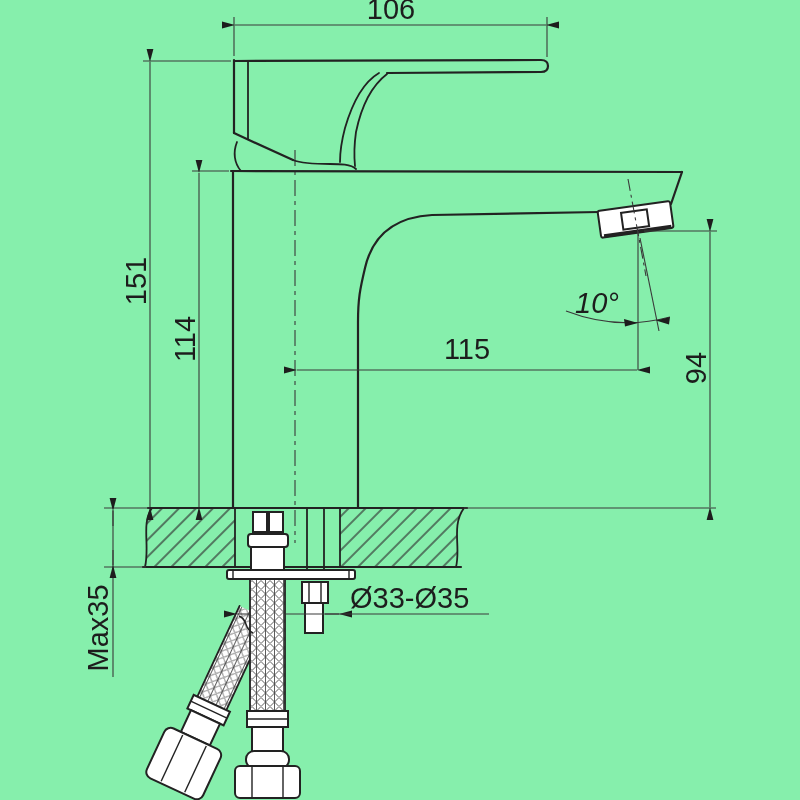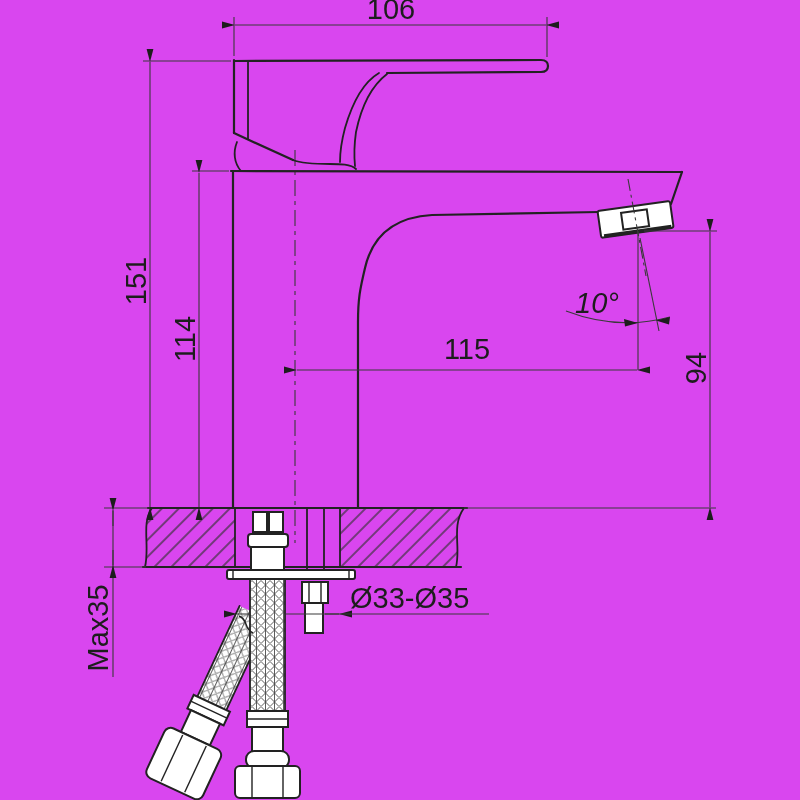--- a/index.html
+++ b/index.html
@@ -1,16 +1,16 @@
 <!DOCTYPE html>
 <html><head>
 <meta charset="utf-8">
 <style>
   html,body{margin:0;padding:0;background:#fff;}
-  .stage{width:800px;height:800px;position:relative;background:#d946ef;overflow:hidden;}
+  .stage{width:800px;height:800px;position:relative;background:#86efac;overflow:hidden;}
   svg{display:block;}
   text.dim{font-family:"Liberation Sans",sans-serif;font-size:29px;fill:#1d1d1d;}
   text.dim.it{font-style:italic;}
   .thick{stroke:#222;stroke-width:2.2;fill:none;stroke-linecap:round;}
   .med{stroke:#222;stroke-width:1.8;fill:none;stroke-linecap:round;}
   .thin{stroke:#3a3a3a;stroke-width:1.1;fill:none;}
   .part{stroke:#222;stroke-width:2;fill:#fff;}
   .facet{stroke:#222;stroke-width:1.4;fill:none;}
 </style>
 </head>

